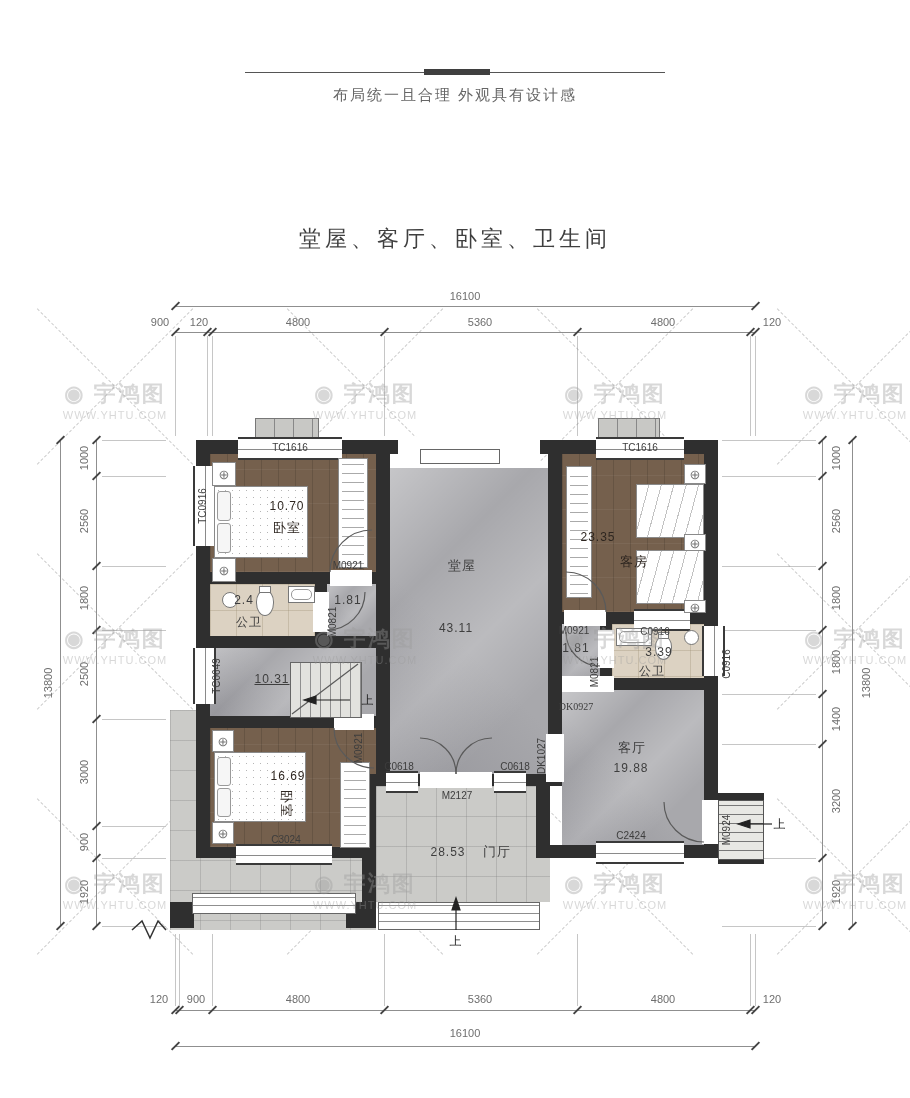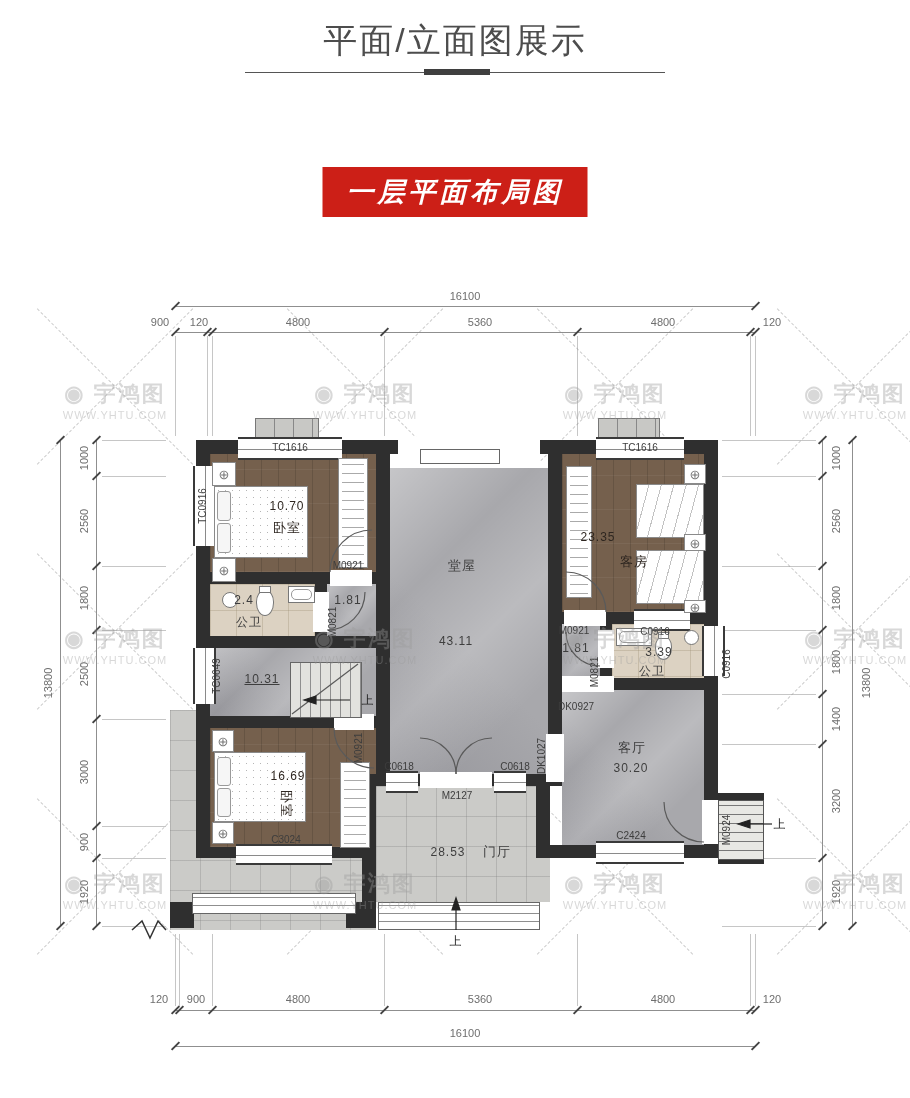--- a/index.html
+++ b/index.html
@@ -88,24 +88,24 @@
   .wm .wm-top{font-size:22px;font-weight:bold;letter-spacing:2px;}
   .wm .wm-url{font-size:11px;letter-spacing:1px;}
   .dash{position:absolute;border-top:1px dashed rgba(145,145,145,.45);z-index:0;pointer-events:none;}
   svg.overlay{position:absolute;left:0;top:0;z-index:4;pointer-events:none;}
 </style>
 </head>
 <body>
 
 <div class="page">
 
-  <div class="title">平面/立面图展示</div>
   <div class="divider"></div>
   <div class="divider-thick"></div>
-  <div class="badge">一层平面布局图</div>
+  <div class="subtitle">布局统一且合理 外观具有设计感</div>
+  <div class="rooms-line">堂屋、客厅、卧室、卫生间</div>
 
   <div class="floor tile-gray" style="left:170px;top:710px;width:206px;height:220px;"></div>
   <div class="floor tile-gray" style="left:376px;top:786px;width:174px;height:116px;"></div>
   <div class="floor marble" style="left:390px;top:468px;width:158px;height:318px;"></div>
   <div class="floor marble" style="left:210px;top:648px;width:166px;height:68px;"></div>
   <div class="floor marble" style="left:327px;top:584px;width:49px;height:52px;"></div>
   <div class="floor marble" style="left:562px;top:624px;width:38px;height:66px;"></div>
   <div class="floor marble" style="left:562px;top:690px;width:142px;height:155px;"></div>
   <div class="floor wood" style="left:210px;top:454px;width:166px;height:118px;"></div>
   <div class="floor wood" style="left:210px;top:728px;width:166px;height:119px;"></div>
@@ -200,36 +200,36 @@
   <div class="lbl code" style="left:640px;top:447px;">TC1616</div>
   <div class="lbl code v" style="left:202px;top:506px;">TC0916</div>
   <div class="lbl code v" style="left:216px;top:676px;">TC0649</div>
   <div class="lbl on-wood" style="left:287px;top:506px;">10.70</div>
   <div class="lbl rname on-wood" style="left:287px;top:528px;">卧室</div>
   <div class="lbl code" style="left:348px;top:565px;">M0921</div>
   <div class="lbl" style="left:244px;top:600px;">2.4</div>
   <div class="lbl" style="left:249px;top:622px;">公卫</div>
   <div class="lbl" style="left:348px;top:600px;">1.81</div>
   <div class="lbl code v" style="left:332px;top:622px;">M0821</div>
-  <div class="lbl" style="left:262px;top:679px;text-decoration:underline;">10.31</div>
+  <div class="lbl" style="left:272px;top:679px;text-decoration:underline;">10.31</div>
   <div class="lbl up-mark" style="left:368px;top:700px;">上</div>
   <div class="lbl rname" style="left:462px;top:566px;">堂屋</div>
-  <div class="lbl" style="left:456px;top:628px;margin-top:13px;">43.11</div>
+  <div class="lbl" style="left:456px;top:628px;">43.11</div>
   <div class="lbl on-wood" style="left:598px;top:537px;">23.35</div>
   <div class="lbl rname on-wood" style="left:634px;top:562px;">客房</div>
   <div class="lbl code" style="left:574px;top:630px;">M0921</div>
   <div class="lbl code" style="left:655px;top:631px;">C0916</div>
   <div class="lbl" style="left:659px;top:652px;">3.39</div>
   <div class="lbl" style="left:652px;top:671px;">公卫</div>
   <div class="lbl" style="left:576px;top:648px;">1.81</div>
   <div class="lbl code v" style="left:594px;top:672px;">M0821</div>
-  <div class="lbl code" style="left:576px;top:706px;">DK0927</div>
+  <div class="lbl code" style="left:576px;top:706px;font-family:Liberation Serif, serif;">DK0927</div>
   <div class="lbl code v" style="left:726px;top:664px;">C0916</div>
   <div class="lbl rname" style="left:632px;top:748px;">客厅</div>
-  <div class="lbl" style="left:631px;top:768px;">30.20</div>
+  <div class="lbl" style="left:631px;top:768px;">19.88</div>
   <div class="lbl code" style="left:631px;top:835px;">C2424</div>
   <div class="lbl code v" style="left:726px;top:830px;">M0924</div>
   <div class="lbl up-mark" style="left:780px;top:824px;">上</div>
   <div class="lbl on-wood" style="left:288px;top:776px;">16.69</div>
   <div class="lbl rname on-wood v2" style="left:286px;top:804px;">卧室</div>
   <div class="lbl code v" style="left:358px;top:748px;">M0921</div>
   <div class="lbl code" style="left:286px;top:839px;">C3024</div>
   <div class="lbl" style="left:448px;top:852px;">28.53</div>
   <div class="lbl rname" style="left:497px;top:852px;">门厅</div>
   <div class="lbl code" style="left:457px;top:795px;">M2127</div>

